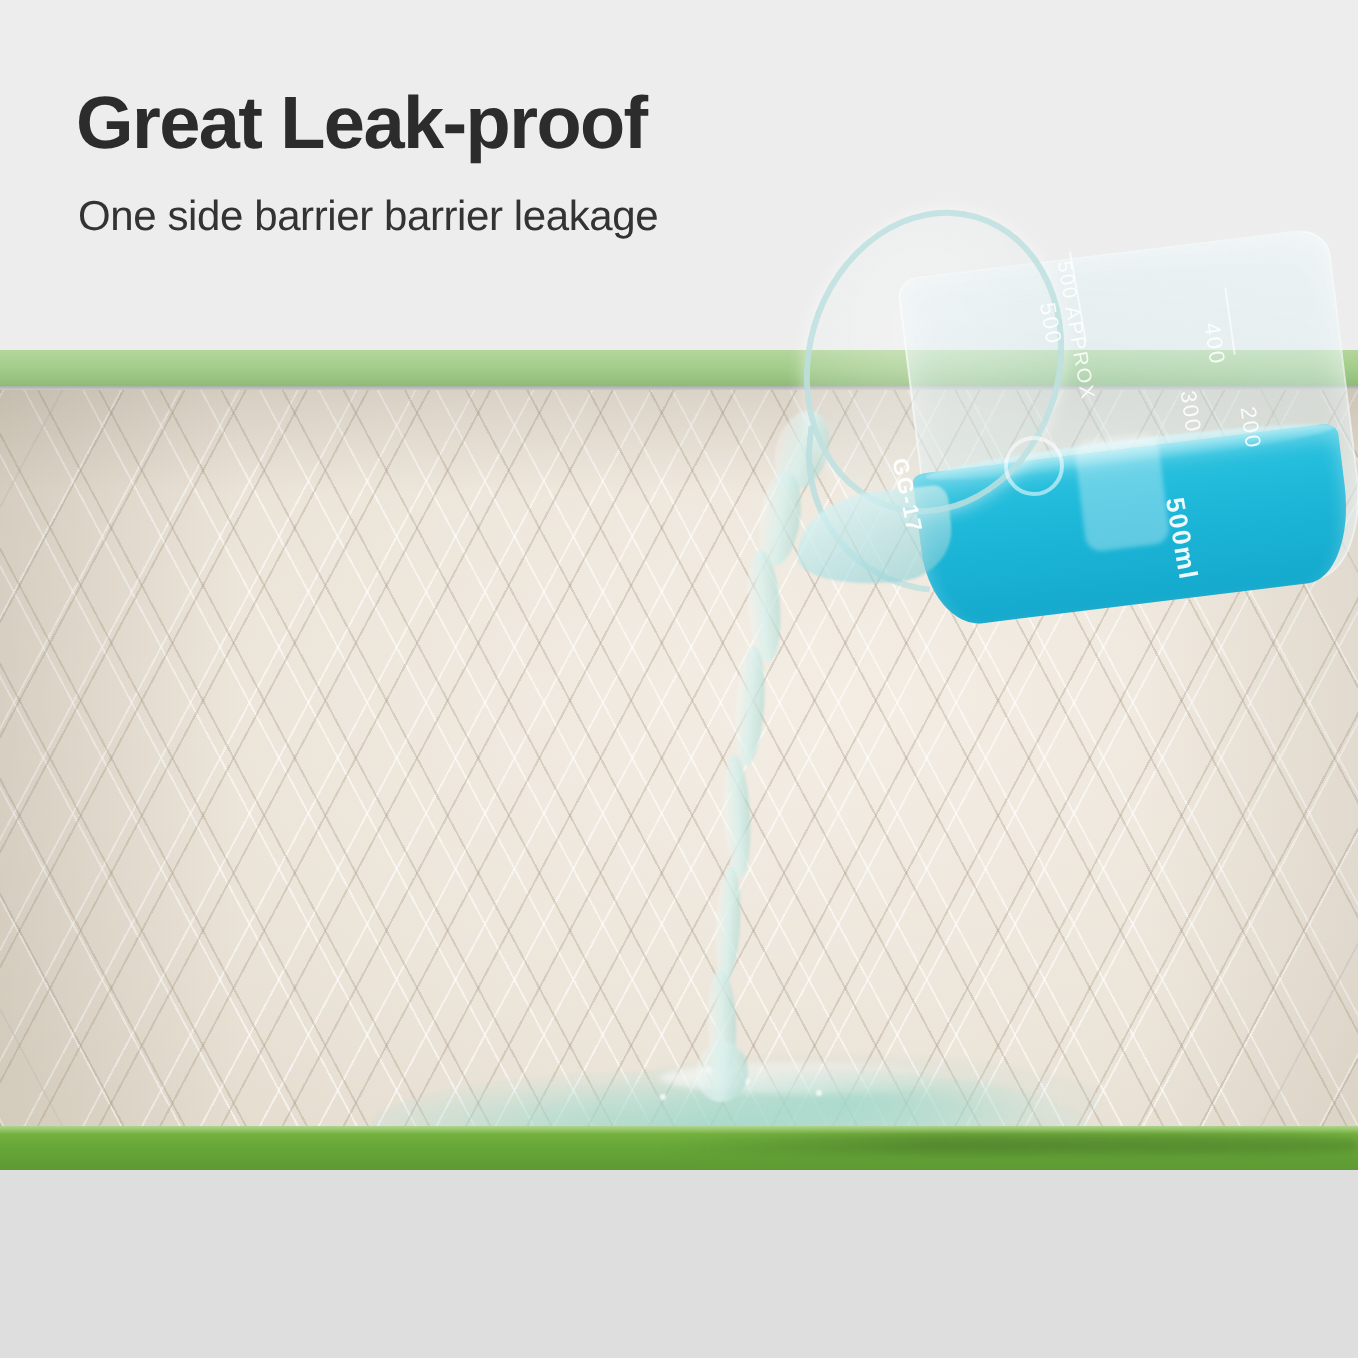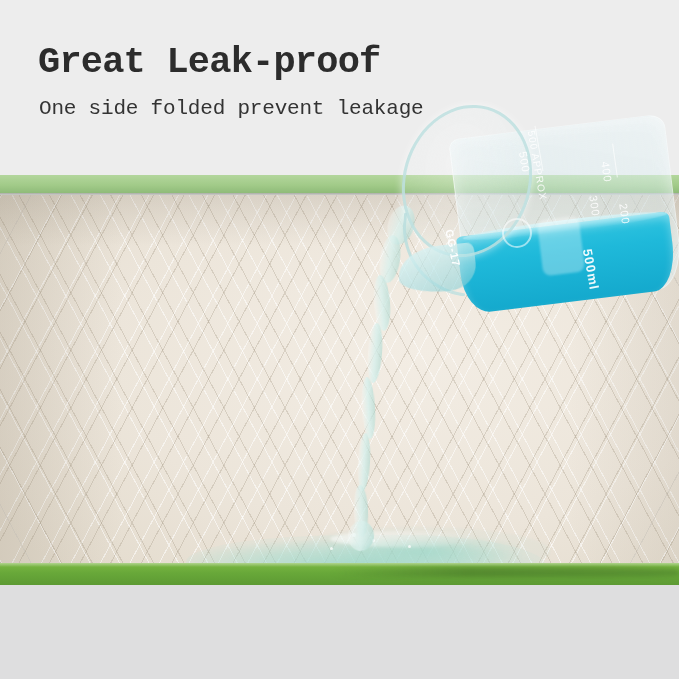--- a/index.html
+++ b/index.html
@@ -4,21 +4,21 @@
 <style>
   html,body{margin:0;padding:0;}
   body{
     width:679px;height:679px;overflow:hidden;
     font-family:"Liberation Sans", sans-serif;
     background:#ededed;
   }
   .stage{position:relative;width:679px;height:679px;overflow:hidden;background:#ececec;}
 
   
-  .header{position:absolute;left:0;top:0;width:679px;height:178px;background:#ededed;font-family:Liberation Mono, monospace;}
+  .header{position:absolute;left:0;top:0;width:679px;height:178px;background:#ededed;}
   .headline{
     position:absolute;left:38px;top:42px;
     font-size:37px;font-weight:bold;letter-spacing:-0.8px;
     color:#2c2c2c;line-height:1.1;white-space:nowrap;
   }
   .subhead{
     position:absolute;left:39px;top:96px;
     font-size:21px;font-weight:400;letter-spacing:-0.2px;
     color:#333333;line-height:1.2;white-space:nowrap;
   }
@@ -184,21 +184,21 @@
   
   .footer-bg{position:absolute;left:0;top:585px;width:679px;height:94px;background:#dededf;}
 </style>
 </head>
 <body>
 
 <div class="stage">
 
   <div class="header">
     <div class="headline">Great Leak-proof</div>
-    <div class="subhead">One side folded prevent leakage</div>
+    <div class="subhead">One side barrier barrier leakage</div>
   </div>
 
   <div class="mat">
     <div class="mat-top-edge"></div>
     <div class="mat-top-shadow"></div>
 
     <div class="mat-face">
       <div class="quilt"></div>
       <div class="mat-vignette"></div>
 

